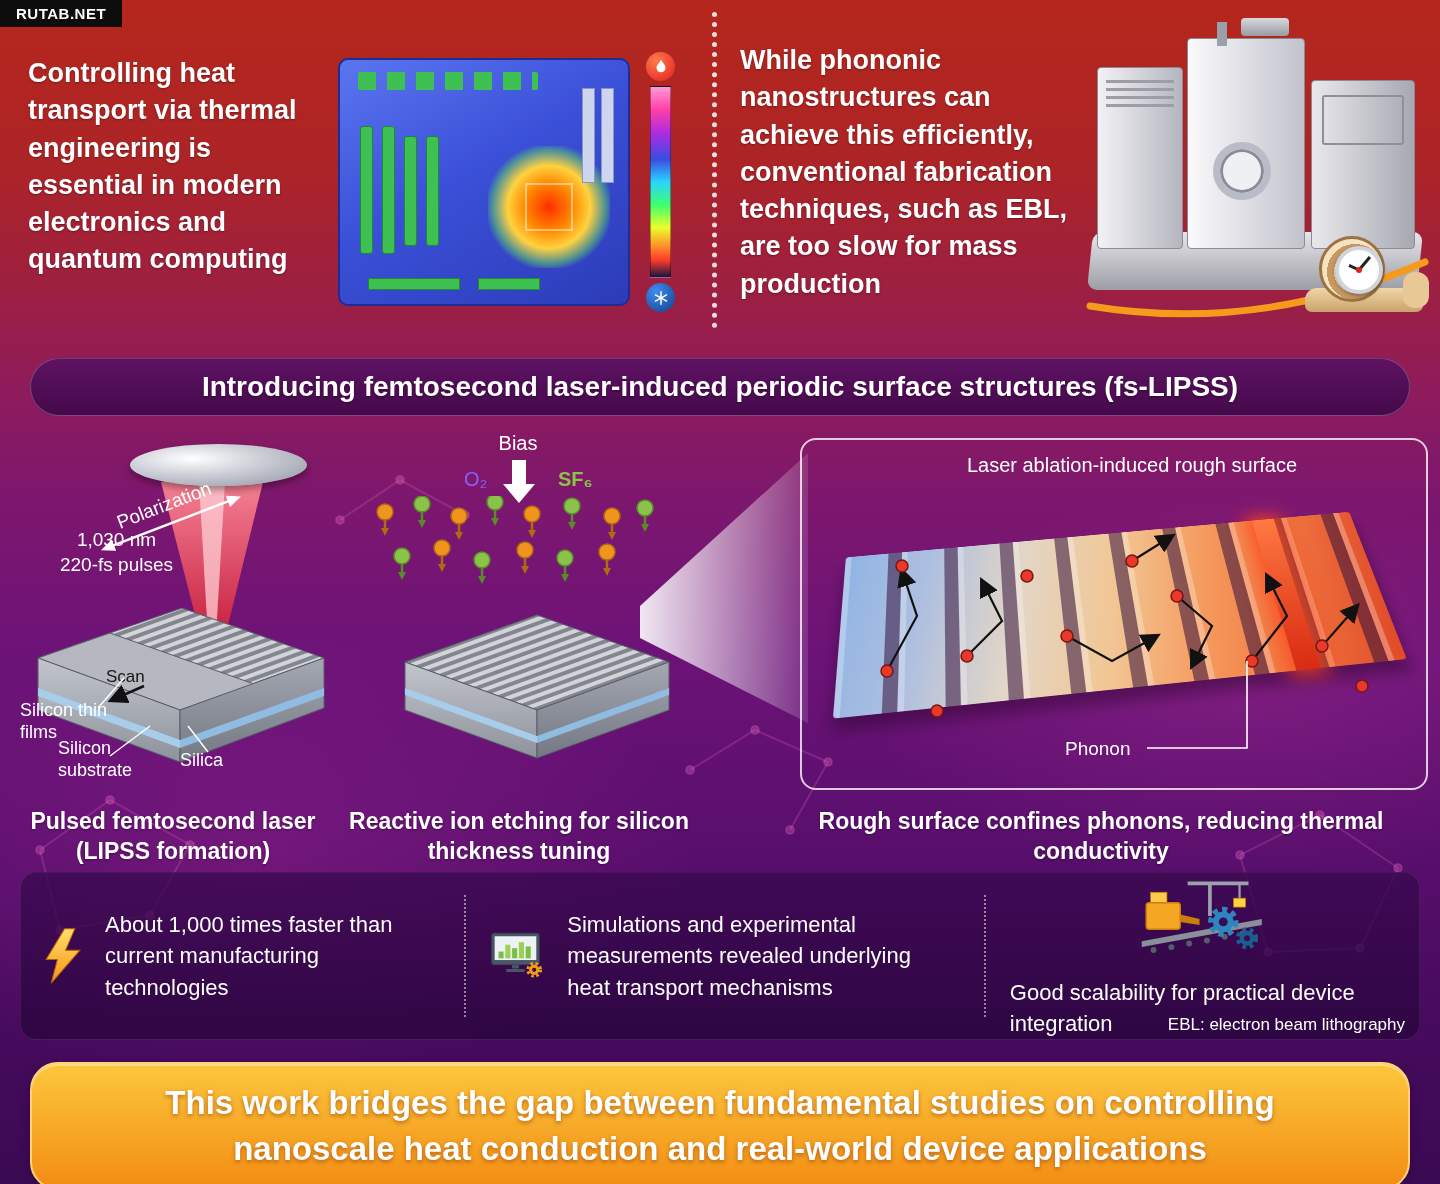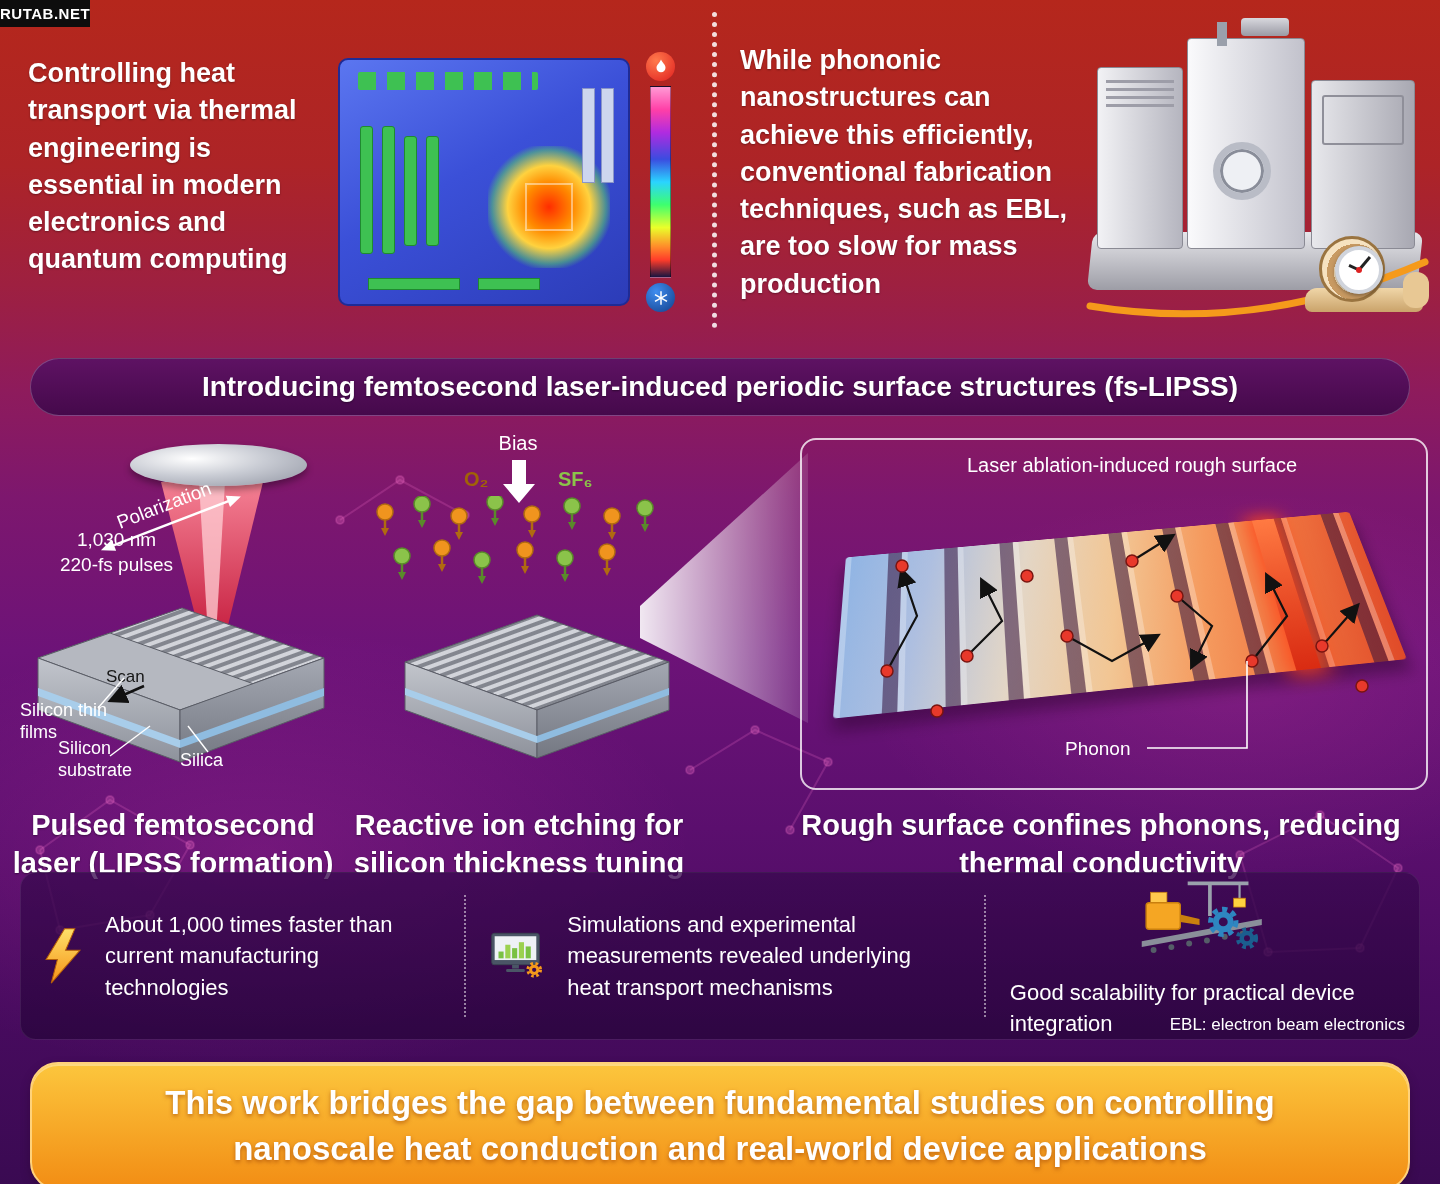--- a/index.html
+++ b/index.html
@@ -11,21 +11,21 @@
       radial-gradient(620px 320px at 18% 72%, rgba(255,70,200,.16), transparent 70%),
       radial-gradient(540px 280px at 86% 58%, rgba(255,90,190,.14), transparent 70%),
       linear-gradient(180deg,#b5271c 0%, #ad2427 14%, #9e2040 24%, #8e1b5c 33%,
         #7d176e 42%, #6d1378 55%, #5b0f6e 70%, #490b60 84%, #3a0a52 100%);
     color:#fff;
   }
   .abs { position:absolute; }
 
   
   #badge { left:0; top:0; background:#0d0d0d; color:#fff; font-weight:bold;
-    font-size:15px; letter-spacing:.5px; padding:5px 0; z-index:5; }
+    font-size:15px; letter-spacing:.5px; padding:5px 16px; z-index:5; }
 
   
   .intro-text { font-size:27px; font-weight:bold; line-height:1.38; text-shadow:0 1px 2px rgba(0,0,0,.35); }
   #intro-left { left:28px; top:55px; width:295px; }
   #intro-right { left:740px; top:42px; width:338px; }
   #divider { left:712px; top:12px; height:316px; width:0; border-left:5px dotted rgba(255,255,255,.85); }
 
   
   #mobo { left:338px; top:50px; width:342px; height:264px; }
   .board { position:absolute; left:0; top:8px; width:292px; height:248px;
@@ -102,41 +102,41 @@
   #block1 { left:18px; top:160px; }
   .layer-label { position:absolute; font-size:18px; line-height:1.2; }
   #lbl-thinfilms { left:8px; top:268px; width:92px; }
   #lbl-substrate { left:46px; top:306px; width:100px; }
   #lbl-silica { left:168px; top:318px; }
   #lbl-lines { left:0; top:228px; }
 
   #rie-panel { left:352px; top:432px; width:332px; height:372px; }
   #bias-label { left:0; right:0; top:0; text-align:center; font-size:20px; }
   #bias-arrow { left:150px; top:28px; }
-  #o2-label { left:112px; top:36px; font-size:20px; font-weight:bold; color:#a16207; }
+  #o2-label { left:112px; top:36px; font-size:20px; font-weight:normal; color:#8b5cf6; }
   #sf6-label { left:206px; top:36px; font-size:20px; font-weight:bold; color:#8bc34a; }
   #pins { left:15px; top:64px; }
   #block2 { left:45px; top:168px; }
 
   #cone { left:608px; top:438px; }
 
   #rough-panel { left:800px; top:438px; width:628px; height:352px;
     border:2px solid rgba(255,255,255,.78); border-radius:16px; }
   #rough-title { left:0; right:0; top:14px; text-align:center; font-size:20px;margin-left:36px; }
   #rough-surface { left:42px; top:68px; width:540px; height:196px;
     transform:perspective(900px) rotateX(38deg) rotateZ(-7deg);
     background:
       repeating-linear-gradient(90deg, rgba(255,255,255,.28) 0 6px, rgba(255,255,255,0) 6px 44px, rgba(50,16,60,.55) 44px 58px),
       linear-gradient(100deg,#8fb4e4 0%,#aebfe0 16%,#e3d6c6 33%,#f2c694 50%,#f59a5e 66%,#ef7440 82%,#e04a28 100%);
     border-radius:4px; box-shadow:0 14px 16px rgba(40,5,40,.45); }
   .hot-stripe { position:absolute; right:84px; top:0; bottom:0; width:24px;
     background:linear-gradient(#ff7a42,#d92b12); box-shadow:0 0 20px 7px rgba(255,70,25,.75); }
   #phonon-arrows { left:15px; top:46px; }
 
-  .caption { position:absolute; top:806px; text-align:center; font-size:29px; font-weight:bold;
+  .caption { position:absolute; top:806px; text-align:center; font-size:23px; font-weight:bold;
     line-height:1.32; text-shadow:0 1px 2px rgba(0,0,0,.4); }
   #caption-laser { left:12px; width:322px; }
   #caption-rie { left:345px; width:348px; }
   #caption-rough { left:775px; width:652px; }
 
   
   #benefits { left:20px; top:872px; width:1400px; height:168px; border-radius:16px;
     background:linear-gradient(180deg, rgba(58,9,80,.78), rgba(40,5,60,.78));
     border:1px solid rgba(255,255,255,.08); display:flex; align-items:stretch; }
   .benefit { display:flex; align-items:center; gap:22px; padding:0 24px; }
@@ -481,18 +481,18 @@
         <circle cx="118" cy="66" r="6" fill="#3a0a52"></circle>
       </g>
       <g>
         <circle cx="150" cy="88" r="10" fill="#1b5e8f"></circle>
         <circle cx="150" cy="88" r="12" fill="none" stroke="#1b5e8f" stroke-width="6" stroke-dasharray="5 5"></circle>
         <circle cx="150" cy="88" r="4" fill="#3a0a52"></circle>
       </g>
     </svg>
     <div class="benefit-text">Good scalability for practical device integration</div>
   </div>
-  <div id="ebl-note" class="abs">EBL: electron beam electronics</div>
+  <div id="ebl-note" class="abs">EBL: electron beam lithography</div>
 </div>
 
 <div id="footer" class="abs">
   <div id="footer-text">This work bridges the gap between fundamental studies on controlling nanoscale heat conduction and real-world device applications</div>
 </div>
 
 </body></html>

